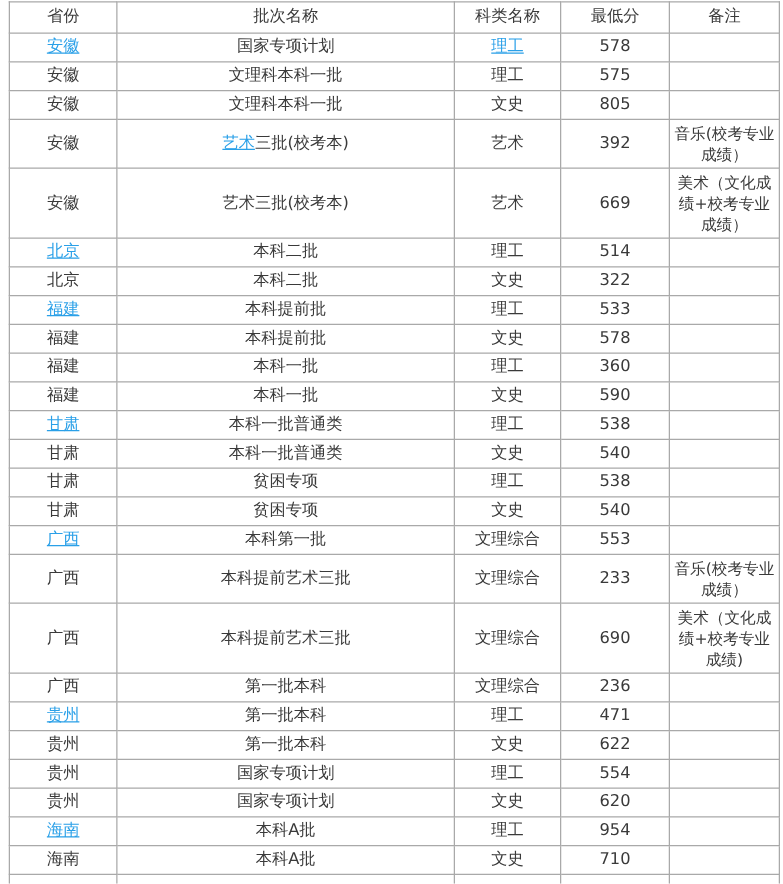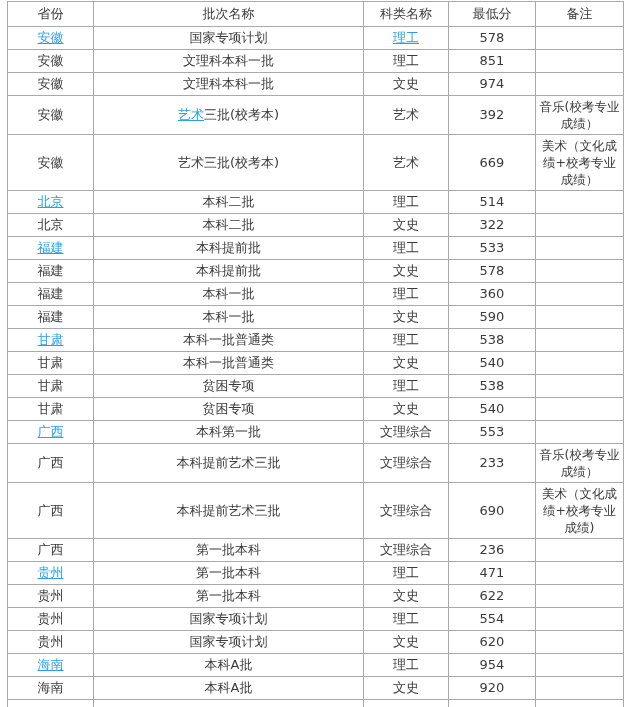--- a/index.html
+++ b/index.html
@@ -51,28 +51,28 @@
           <td><a class="cell-link" style="color: rgb(42, 160, 232);">安徽</a></td>
           <td><span>国家专项计划</span></td>
           <td><a class="cell-link" style="color: rgb(42, 160, 232);">理工</a></td>
           <td><span>578</span></td>
           <td class="remark"></td>
         </tr>
         <tr class="r-single">
           <td><span>安徽</span></td>
           <td><span>文理科本科一批</span></td>
           <td><span>理工</span></td>
-          <td><span>851</span></td>
+          <td><span>575</span></td>
           <td class="remark"></td>
         </tr>
         <tr class="r-single">
           <td><span>安徽</span></td>
           <td><span>文理科本科一批</span></td>
           <td><span>文史</span></td>
-          <td><span>974</span></td>
+          <td><span>805</span></td>
           <td class="remark"></td>
         </tr>
         <tr class="r-multi">
           <td><span>安徽</span></td>
           <td><a class="cell-link" style="color: rgb(42, 160, 232);">艺术</a><span>三批(校考本)</span></td>
           <td><span>艺术</span></td>
           <td><span>392</span></td>
           <td class="remark"><span>音乐(校考专业成绩）</span></td>
         </tr>
         <tr class="r-multi">
@@ -212,21 +212,21 @@
           <td><a class="cell-link" style="color: rgb(42, 160, 232);">海南</a></td>
           <td><span>本科A批</span></td>
           <td><span>理工</span></td>
           <td><span>954</span></td>
           <td class="remark"></td>
         </tr>
         <tr class="r-single">
           <td><span>海南</span></td>
           <td><span>本科A批</span></td>
           <td><span>文史</span></td>
-          <td><span>920</span></td>
+          <td><span>710</span></td>
           <td class="remark"></td>
         </tr>
         <tr class="r-partial">
           <td></td>
           <td></td>
           <td></td>
           <td></td>
           <td></td>
         </tr>
       </tbody>

